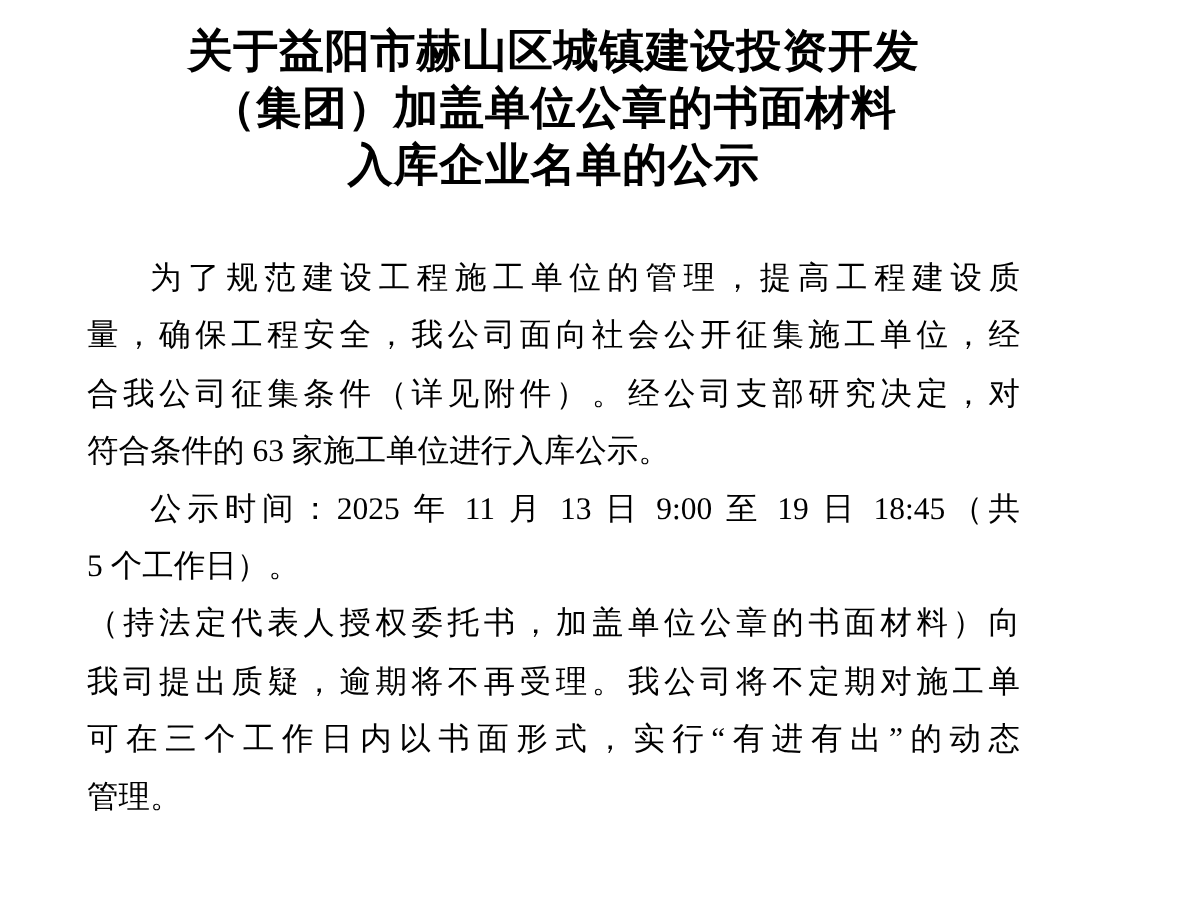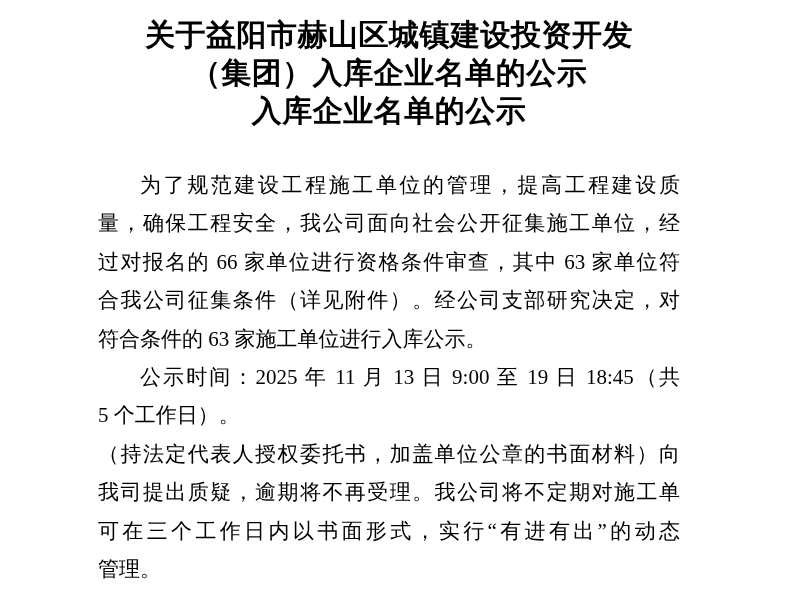--- a/index.html
+++ b/index.html
@@ -6,21 +6,21 @@
   body {
     width: 800px;
     height: 616px;
     background: #ffffff;
     overflow: hidden;
   }
   .page {
     box-sizing: border-box;
     width: 800px;
     height: 616px;
-    padding: 16px 120px 0 98px;
+    padding: 16px 120px 0 58px;
     background: #ffffff;
   }
   .title {
     margin: 0;
     font-family: "Liberation Sans", sans-serif;
     font-weight: 700;
     font-size: 30px;
     line-height: 38px;
     text-align: center;
     color: #000000;
@@ -46,30 +46,29 @@
     text-align-last: left;
   }
 </style>
 </head>
 <body>
 
 <div class="page">
 
   <h1 class="title">
     <div class="title-line">关于益阳市赫山区城镇建设投资开发</div>
-    <div class="title-line">（集团）入库企业名单的公示</div>
+    <div class="title-line">（集团）加盖单位公章的书面材料</div>
     <div class="title-line">入库企业名单的公示</div>
   </h1>
 
   <div class="doc-body">
 
     <div class="para">
       <div class="line indent">为了规范建设工程施工单位的管理，提高工程建设质</div>
       <div class="line">量，确保工程安全，我公司面向社会公开征集施工单位，经</div>
-      <div class="line">过对报名的 66 家单位进行资格条件审查，其中 63 家单位符</div>
       <div class="line">合我公司征集条件（详见附件）。经公司支部研究决定，对</div>
       <div class="line last">符合条件的 63 家施工单位进行入库公示。</div>
     </div>
 
     <div class="para">
       <div class="line indent">公示时间：2025 年 11 月 13 日 9:00 至 19 日 18:45（共</div>
       <div class="line last">5 个工作日）。</div>
     </div>
 
     <div class="para">

